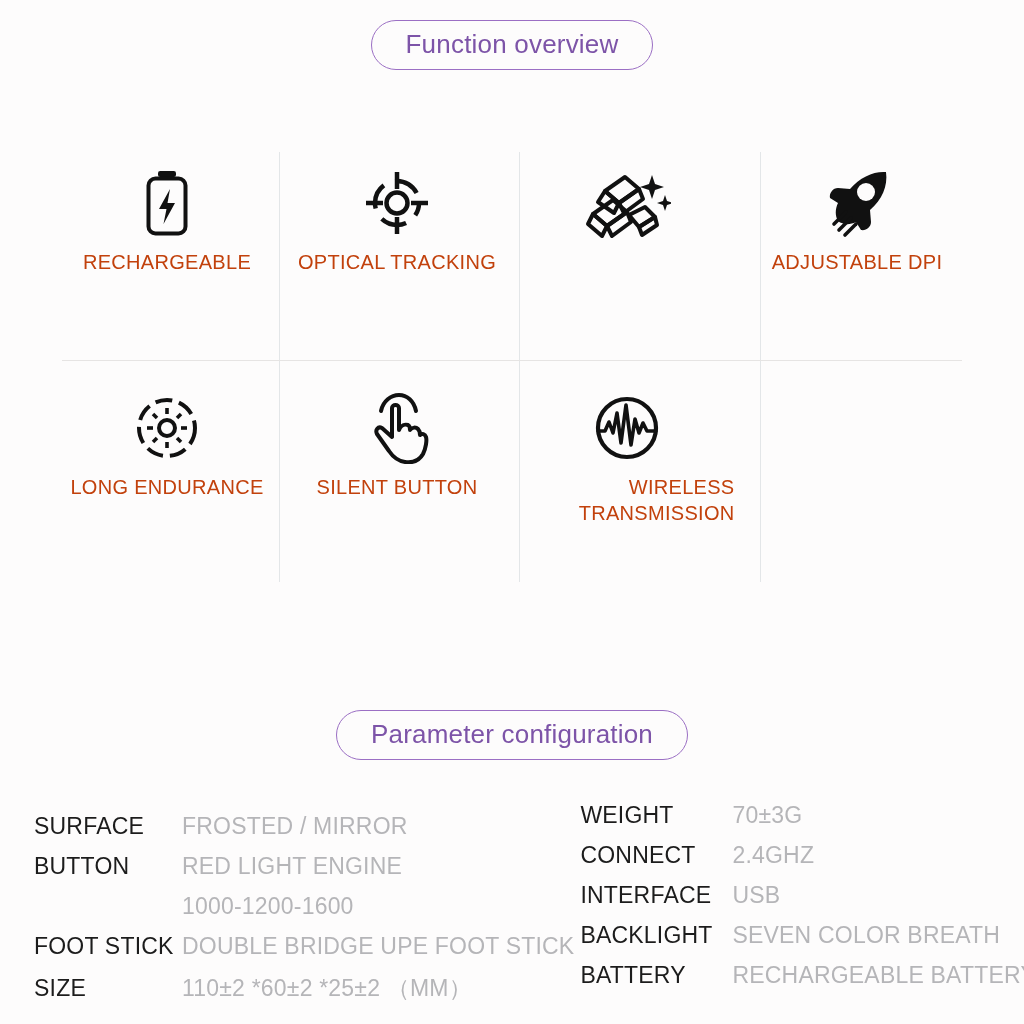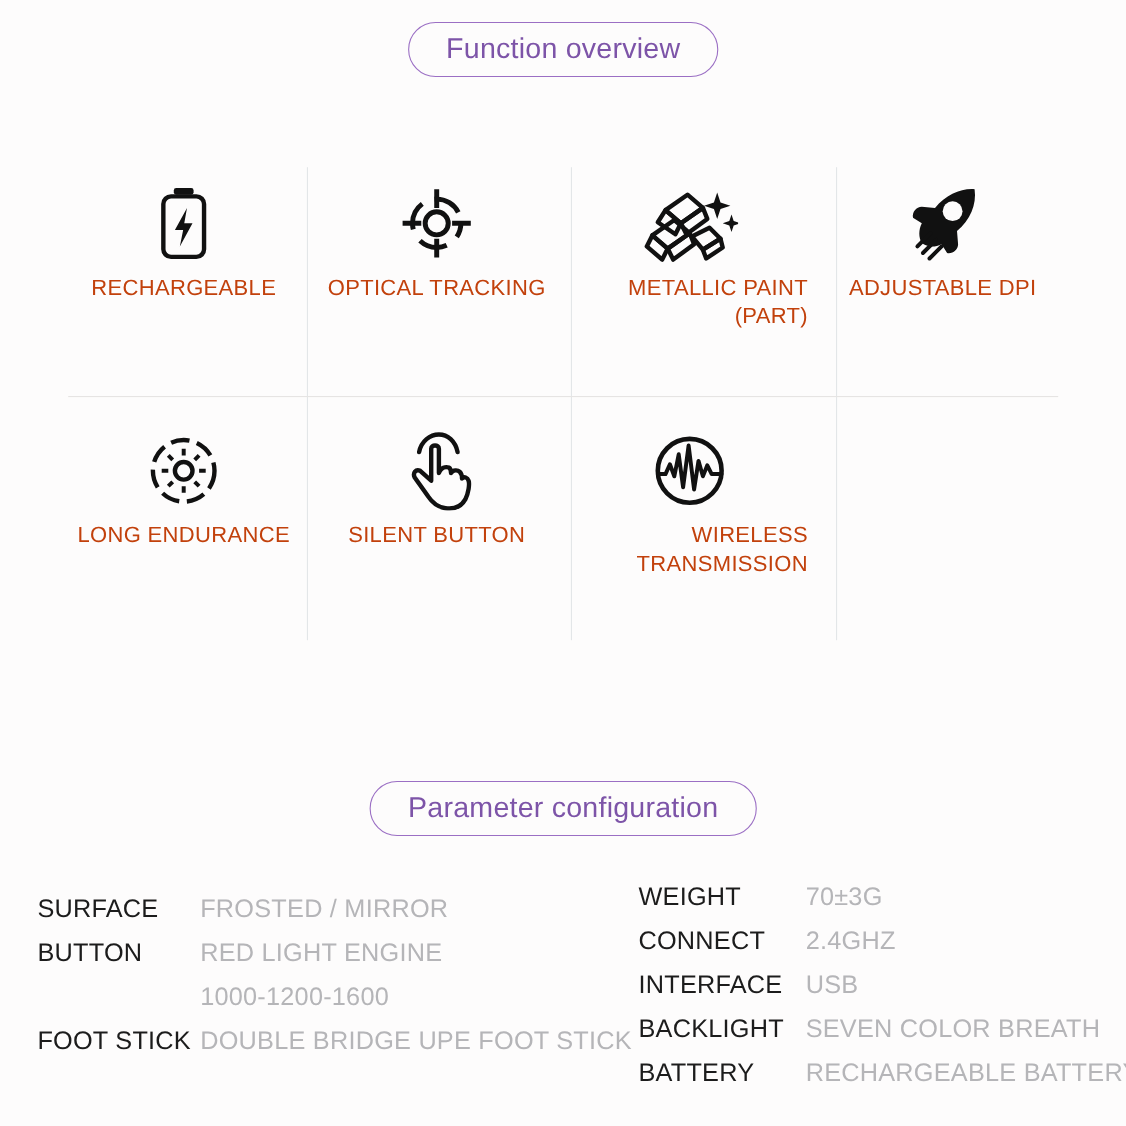--- a/index.html
+++ b/index.html
@@ -181,21 +181,20 @@
             <path d="M10 47 L30 33 L44 45 L24 59 Z"></path>
             <path d="M10 47 L24 59 L19 69 L5 57 Z"></path>
             <path d="M24 59 L44 45 L48 55 L29 69 Z"></path>
             <path d="M46 48 L62 40 L72 50 L56 60 Z"></path>
             <path d="M56 60 L72 50 L74 58 L59 68 Z"></path>
           </g>
           <path d="M69 8 L72 17 L81 20 L72 23 L69 32 L66 23 L57 20 L66 17 Z" fill="#111"></path>
           <path d="M82 28 L84 34 L90 36 L84 38 L82 44 L80 38 L74 36 L80 34 Z" fill="#111"></path>
         </svg>
       </div>
-      <div class="label">METALLIC PAINT (PART)</div>
     </div>
 
     <div class="cell">
       <div class="icon">
         <svg width="74" height="70" viewBox="0 0 74 70">
           <path d="M66 4 C54 3 40 9 30 21 L18 20 C13 20 9 25 10 30 L18 35
                    C15 41 15 48 18 53 C23 57 30 57 36 54 L41 62
                    C46 63 51 59 51 54 L50 42 C62 32 68 18 66 4 Z" fill="#111"></path>
           <circle cx="46" cy="24" r="9" fill="#fdfcfc"></circle>
           <g stroke="#111" stroke-width="3.6" stroke-linecap="round">
@@ -273,20 +272,24 @@
       <div class="param-val">RED LIGHT ENGINE</div>
     </div>
     <div class="param-row">
       <div class="param-key"></div>
       <div class="param-val">1000-1200-1600</div>
     </div>
     <div class="param-row">
       <div class="param-key">FOOT STICK</div>
       <div class="param-val">DOUBLE BRIDGE UPE FOOT STICK</div>
     </div>
+    <div class="param-row">
+      <div class="param-key">SIZE</div>
+      <div class="param-val">110±2 *60±2 *25±2 （MM）</div>
+    </div>
   </div>
 
   <div class="param-col right">
     <div class="param-row">
       <div class="param-key">WEIGHT</div>
       <div class="param-val">70±3G</div>
     </div>
     <div class="param-row">
       <div class="param-key">CONNECT</div>
       <div class="param-val">2.4GHZ</div>

